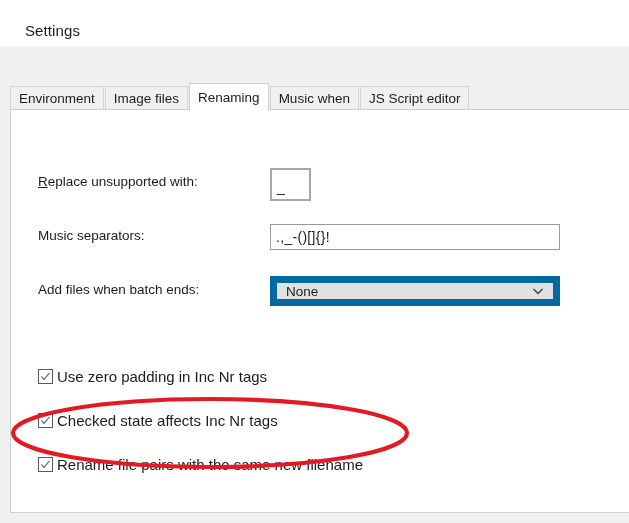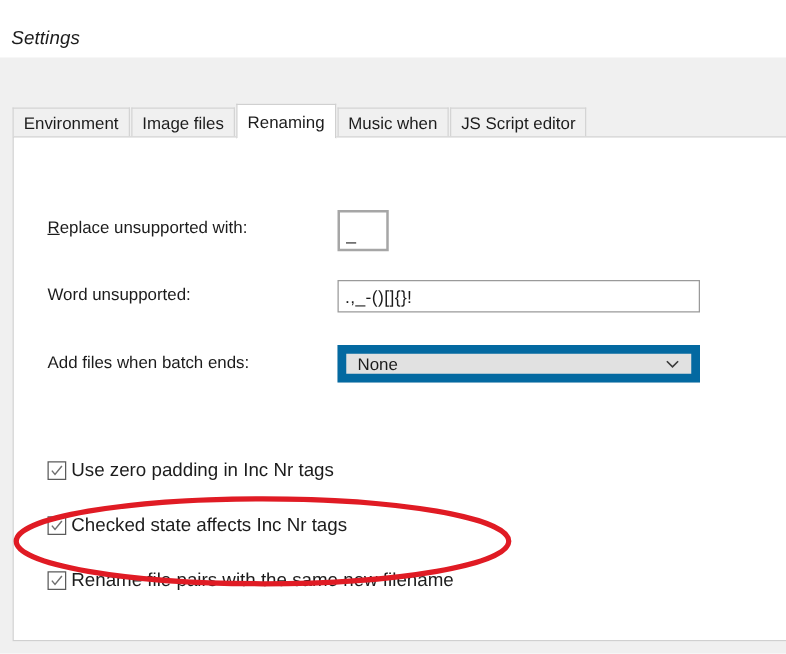--- a/index.html
+++ b/index.html
@@ -16,23 +16,22 @@
     overflow: hidden;
     position: relative;
   }
 
   
   .window-header {
     height: 60px;
     background: #ffffff;
     display: flex;
     align-items: center;
-    padding-left: 9px;
-    box-sizing: border-box;
-    font-style: italic;
+    padding-left: 25px;
+    box-sizing: border-box;
   }
   .window-title {
     font-size: 15px;
     color: #1c1c1c;
     letter-spacing: 0.1px;
   }
 
   
   .dialog-body {
     position: absolute;
@@ -247,21 +246,21 @@
   <div class="tab-panel">
 
     <div class="field-row row-replace">
       <span class="field-label"><span class="accel">R</span><span>eplace unsupported with:</span></span>
     </div>
     <div class="textbox tb-replace">
       <span class="val">_</span>
     </div>
 
     <div class="field-row row-separators">
-      <span class="field-label">Word unsupported:</span>
+      <span class="field-label">Music separators:</span>
     </div>
     <div class="textbox tb-separators">
       <span class="sep-value">.,_-()[]{}!</span>
     </div>
 
     <div class="field-row row-addfiles">
       <span class="field-label">Add files when batch ends:</span>
     </div>
     <div class="combobox">
       <span class="combo-text">None</span>

